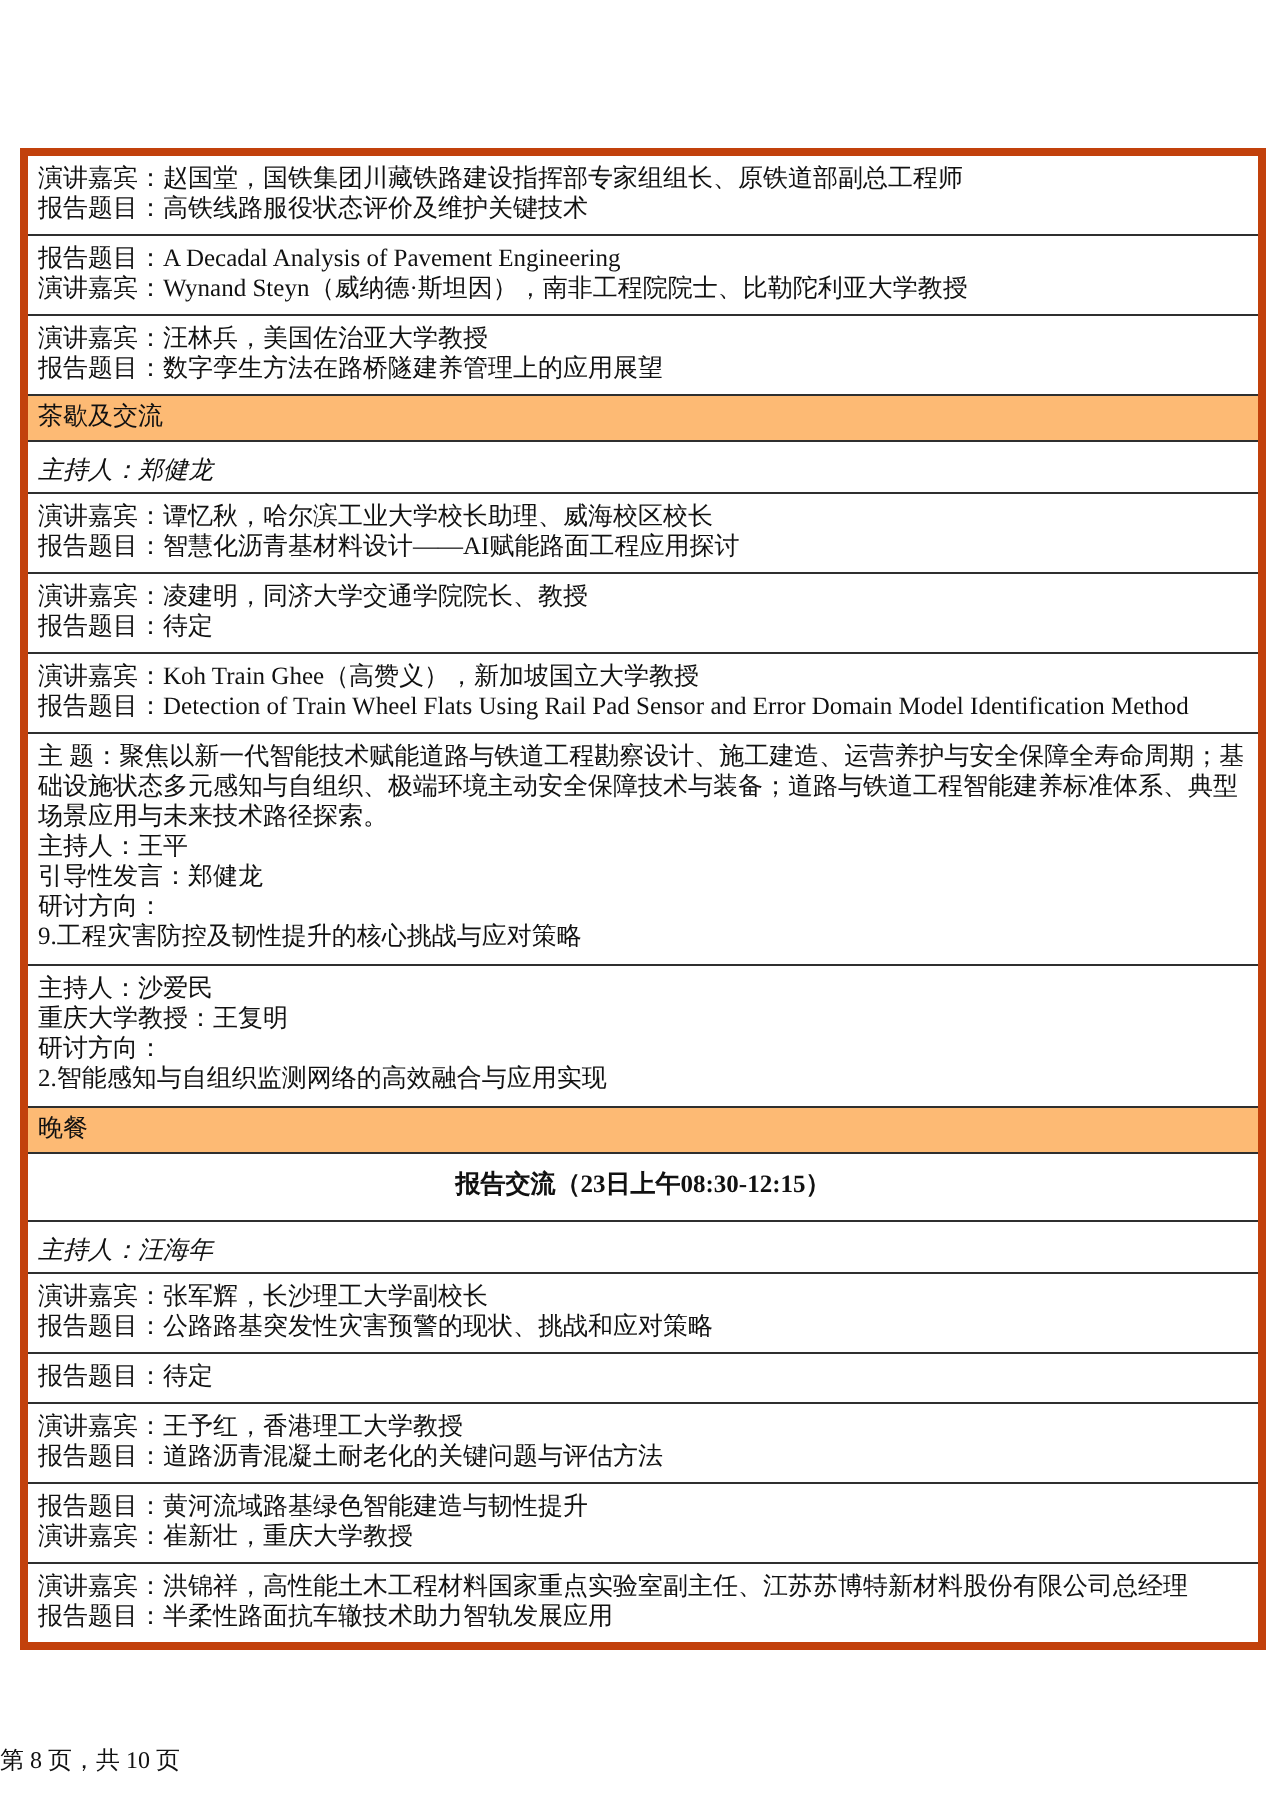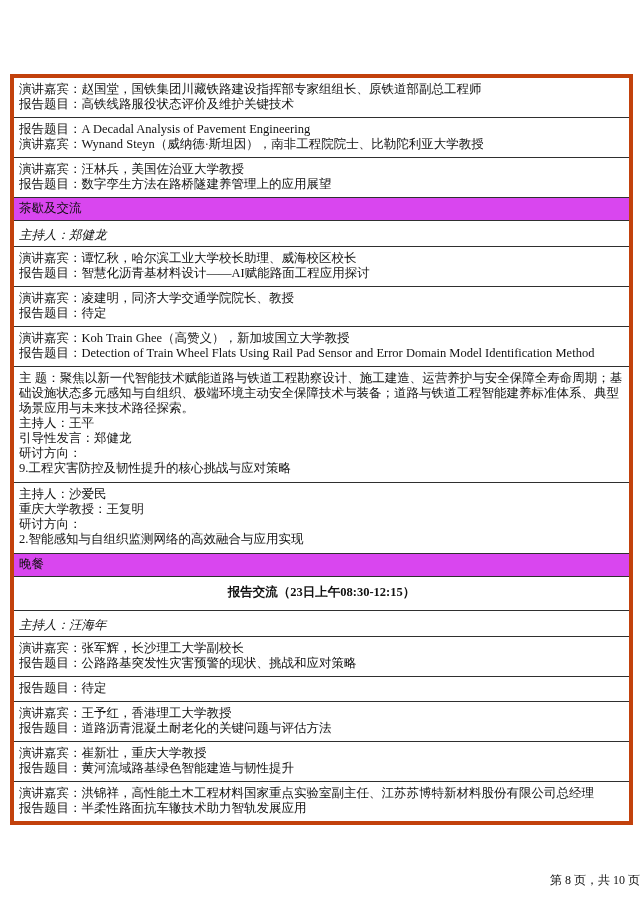--- a/index.html
+++ b/index.html
@@ -36,41 +36,41 @@
     background: #ffffff;
   }
   .row:last-child {
     border-bottom: none;
   }
   .row .line {
     white-space: normal;
     word-break: break-word;
   }
   .row.section {
-    background: #d946ef;
+    background: #fdba74;
     padding: 3px 5px 4px 5px;
   }
   .row.host {
     padding: 7px 5px 3px 5px;
     font-style: italic;
   }
   .row.session {
     text-align: center;
     font-weight: bold;
     padding: 8px 5px 10px 5px;
   }
   .row.panel {
     padding: 4px 5px 6px 5px;
   }
   .footer {
     position: absolute;
     left: 0;
     top: 872px;
     width: 100%;
-    text-align: right;
+    text-align: left;
     font-size: 12px;
     color: #111111;
   }
 </style>
 </head>
 <body>
 
 <div class="page">
   <div class="agenda-table" id="agenda-table">
       <div class="row speaker">
@@ -130,22 +130,22 @@
         <div class="line">报告题目：公路路基突发性灾害预警的现状、挑战和应对策略</div>
       </div>
       <div class="row speaker">
         <div class="line">报告题目：待定</div>
       </div>
       <div class="row speaker">
         <div class="line">演讲嘉宾：王予红，香港理工大学教授</div>
         <div class="line">报告题目：道路沥青混凝土耐老化的关键问题与评估方法</div>
       </div>
       <div class="row speaker">
+        <div class="line">报告题目：黄河流域路基绿色智能建造与韧性提升</div>
         <div class="line">演讲嘉宾：崔新壮，重庆大学教授</div>
-        <div class="line">报告题目：黄河流域路基绿色智能建造与韧性提升</div>
       </div>
       <div class="row speaker">
         <div class="line">演讲嘉宾：洪锦祥，高性能土木工程材料国家重点实验室副主任、江苏苏博特新材料股份有限公司总经理</div>
         <div class="line">报告题目：半柔性路面抗车辙技术助力智轨发展应用</div>
       </div>
     </div>
   <div class="footer">第 8 页，共 10 页</div>
 </div>
 
 </body></html>

